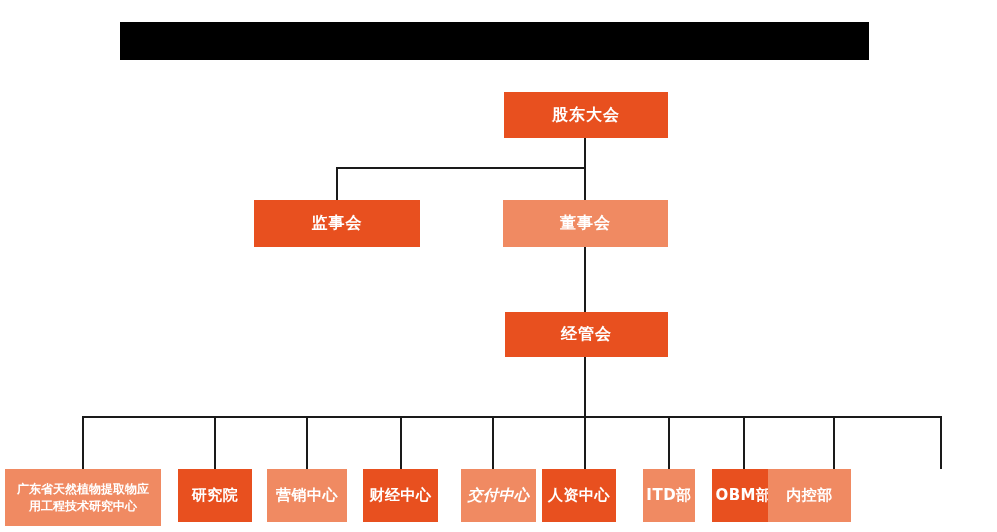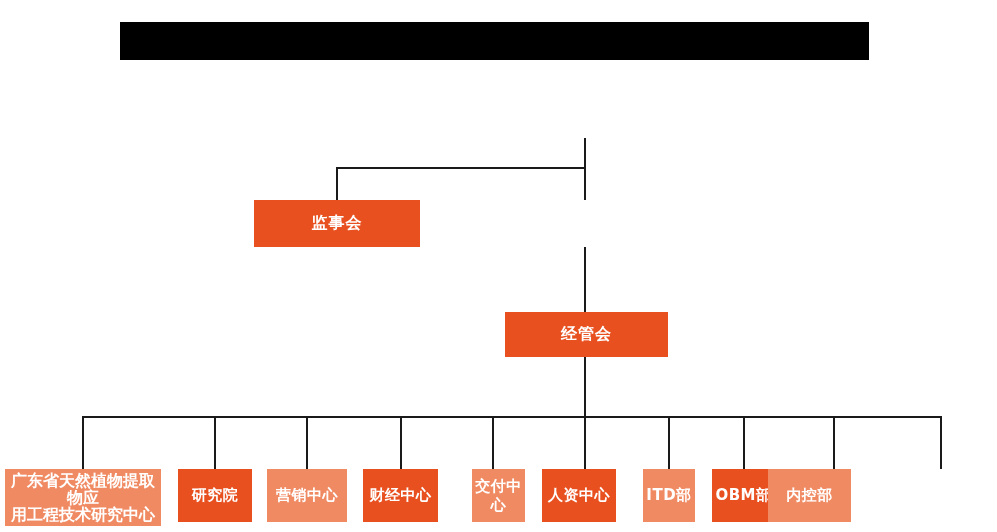--- a/index.html
+++ b/index.html
@@ -26,21 +26,21 @@
     color: #ffffff;
     font-weight: bold;
     font-size: 16px;
     white-space: pre-line;
     box-sizing: border-box;
     letter-spacing: 1px;
   }
   .node[data-variant="dark"]  { background: var(--dark,  #E8501F); }
   .node[data-variant="light"] { background: var(--light, #F08A62); }
   .node.sm { font-size: 15px; letter-spacing: 0.5px; }
-  .node.xs { font-size: 16px; line-height: 17px; letter-spacing: 0; padding: 2px; }
+  .node.xs { font-size: 12px; line-height: 17px; letter-spacing: 0; padding: 2px; }
   .line {
     position: absolute;
     background: var(--line, #1a1a1a);
   }
 </style>
 </head>
 <body>
 
 <div class="canvas">
 
@@ -62,29 +62,31 @@
   <div class="line" style="left:214px; top:416px; width:2px; height:53px;"></div>
   <div class="line" style="left:306px; top:416px; width:2px; height:53px;"></div>
   <div class="line" style="left:400px; top:416px; width:2px; height:53px;"></div>
   <div class="line" style="left:492px; top:416px; width:2px; height:53px;"></div>
   <div class="line" style="left:584px; top:416px; width:2px; height:53px;"></div>
   <div class="line" style="left:668px; top:416px; width:2px; height:53px;"></div>
   <div class="line" style="left:743px; top:416px; width:2px; height:53px;"></div>
   <div class="line" style="left:833px; top:416px; width:2px; height:53px;"></div>
   <div class="line" style="left:940px; top:416px; width:2px; height:53px;"></div>
 
+  <div class="node" style="left:504px; top:92px; width:164px; height:46px;" data-variant="dark">股东大会</div>
 
   <div class="node" style="left:254px; top:200px; width:166px; height:47px;" data-variant="dark">监事会</div>
+  <div class="node" style="left:503px; top:200px; width:165px; height:47px;" data-variant="light">董事会</div>
 
   <div class="node" style="left:505px; top:312px; width:163px; height:45px;" data-variant="dark">经管会</div>
 
   <div class="node xs" style="left:5px; top:469px; width:156px; height:57px;" data-variant="light">广东省天然植物提取物应
 用工程技术研究中心</div>
   <div class="node sm" style="left:178px; top:469px; width:74px; height:53px;" data-variant="dark">研究院</div>
   <div class="node sm" style="left:267px; top:469px; width:80px; height:53px;" data-variant="light">营销中心</div>
   <div class="node sm" style="left:363px; top:469px; width:75px; height:53px;" data-variant="dark">财经中心</div>
-  <div class="node sm" style="left:472px; top:469px; width:53px; height:53px;" data-variant="light">交付中心</div>
+  <div class="node sm" style="left:461px; top:469px; width:75px; height:53px;font-style:italic;" data-variant="light">交付中心</div>
   <div class="node sm" style="left:542px; top:469px; width:74px; height:53px;" data-variant="dark">人资中心</div>
   <div class="node sm" style="left:643px; top:469px; width:52px; height:53px;" data-variant="light">ITD部</div>
   <div class="node sm" style="left:712px; top:469px; width:63px; height:53px;" data-variant="dark">OBM部</div>
   <div class="node sm" style="left:768px; top:469px; width:83px; height:53px;" data-variant="light">内控部</div>
 
 </div>
 
 </body></html>

